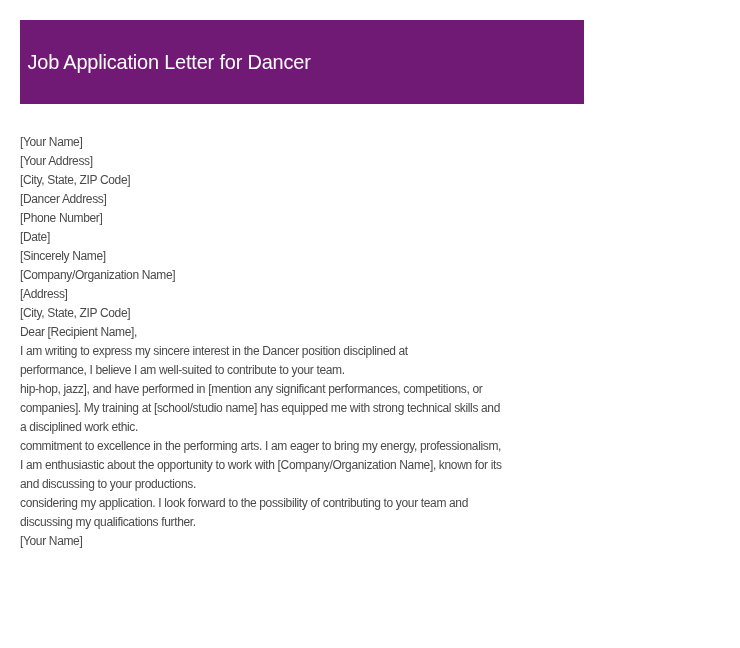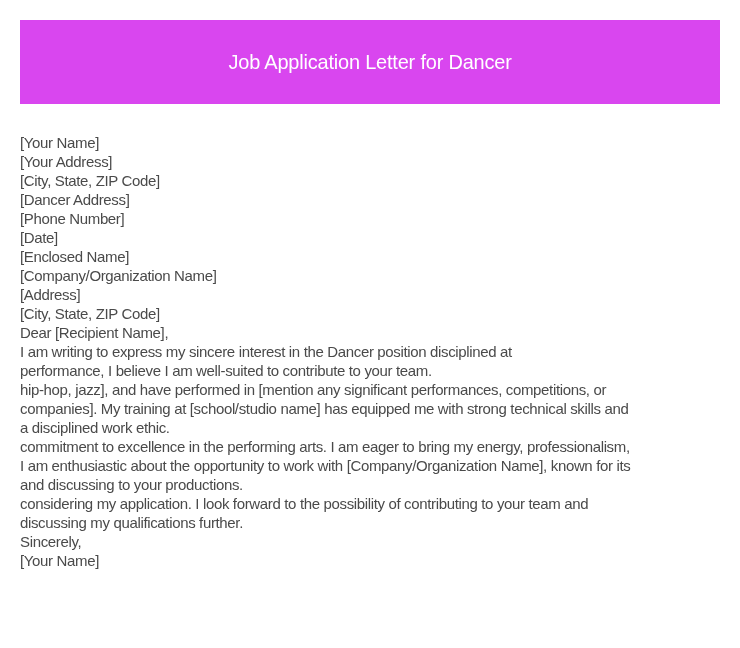--- a/index.html
+++ b/index.html
@@ -11,42 +11,42 @@
       width: 740px;
       height: 648px;
       position: relative;
       overflow: hidden;
       font-family: "Liberation Sans", sans-serif;
     }
     .header {
       position: absolute;
       left: 20px;
       top: 20px;
-      width: 700px;
+      width: 564px;
       height: 84px;
-      background: #d946ef;
+      background: #701a75;
       display: flex;
       align-items: center;
-      justify-content: center;
+      justify-content: flex-start;
     }
     .header h1 {
       margin: 0;
       color: #ffffff;
       font-weight: normal;
       font-size: 21px;
       letter-spacing: -0.2px;
       transform: scaleX(0.95);
     }
     .letter {
       position: absolute;
       left: 20px;
       top: 133px;
       width: 705px;
       color: #4a4a4a;
-      font-size: 15px;
+      font-size: 12px;
       line-height: 19px;
       letter-spacing: -0.35px;
     }
     .letter .line {
       display: block;
       white-space: nowrap;
     }
     .letter .para {
       display: block;
     }
@@ -61,21 +61,21 @@
 <div class="letter">
   <div>
     <span class="line">[Your Name]</span>
     <span class="line">[Your Address]</span>
     <span class="line">[City, State, ZIP Code]</span>
     <span class="line">[Dancer Address]</span>
     <span class="line">[Phone Number]</span>
   </div>
   <span class="line">[Date]</span>
   <div>
-    <span class="line">[Enclosed Name]</span>
+    <span class="line">[Sincerely Name]</span>
     <span class="line">[Company/Organization Name]</span>
     <span class="line">[Address]</span>
     <span class="line">[City, State, ZIP Code]</span>
   </div>
   <span class="line">Dear [Recipient Name],</span>
 
   <div class="para">
     <span class="line">I am writing to express my sincere interest in the Dancer position disciplined at</span>
     <span class="line">performance, I believe I am well-suited to contribute to your team.</span>
   </div>
@@ -87,15 +87,14 @@
   <div class="para">
     <span class="line">commitment to excellence in the performing arts. I am eager to bring my energy, professionalism,</span>
     <span class="line">I am enthusiastic about the opportunity to work with [Company/Organization Name], known for its</span>
     <span class="line">and discussing to your productions.</span>
   </div>
   <div class="para">
     <span class="line">considering my application. I look forward to the possibility of contributing to your team and</span>
     <span class="line">discussing my qualifications further.</span>
   </div>
 
-  <span class="line">Sincerely,</span>
   <span class="line">[Your Name]</span>
 </div>
 
 </body></html>

